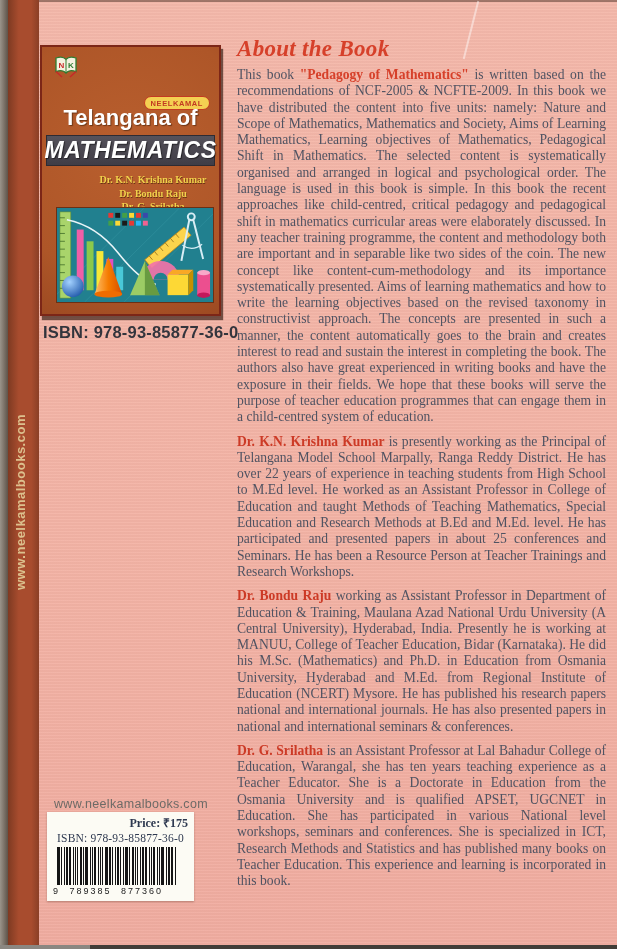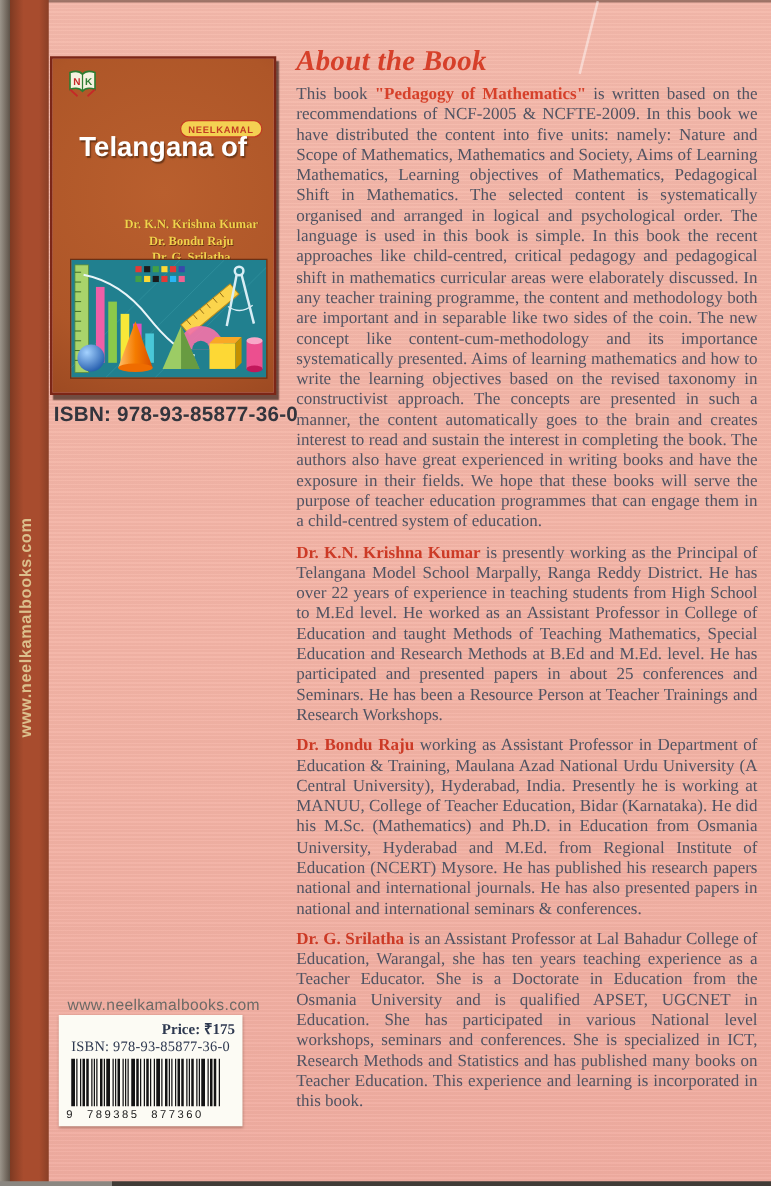--- a/index.html
+++ b/index.html
@@ -160,20 +160,23 @@
   <div class="cover">
     <svg class="nk-logo" viewBox="0 0 26 24">
       <path d="M3,3 C8,1.2 11,2 13,4.4 C15,2 18,1.2 23,3 L23,16.5 C18,14.8 15,15.6 13,18 C11,15.6 8,14.8 3,16.5 Z" fill="#f5f2e0" stroke="#2e7d32" stroke-width="1.3"></path>
       <path d="M13,4.4 L13,18" stroke="#2e7d32" stroke-width="1"></path>
       <text x="5.5" y="13" font-size="8" fill="#c62828" font-weight="bold" font-family="Liberation Sans, sans-serif">N</text>
       <text x="15" y="13" font-size="8" fill="#2e7d32" font-weight="bold" font-family="Liberation Sans, sans-serif">K</text>
       <path d="M3,16.5 L9,22 M23,16.5 L17,22" stroke="#c62828" stroke-width="1.4"></path>
     </svg>
     <div class="pub-badge">NEELKAMAL</div>
     <div class="cover-title1">Telangana of</div>
+    <div class="cover-band">
+      <span class="cover-title2">MATHEMATICS</span>
+    </div>
     <div class="cover-authors">
       <div>Dr. K.N. Krishna Kumar</div>
       <div>Dr. Bondu Raju</div>
       <div>Dr. G. Srilatha</div>
     </div>
     <svg class="cover-illustration" viewBox="0 0 158 96" preserveAspectRatio="none">
       <defs>
         <radialGradient id="sph" cx="35%" cy="30%" r="80%">
           <stop offset="0" stop-color="#a4d2ff"></stop>
             <stop offset="1" stop-color="#1c55a8"></stop>

